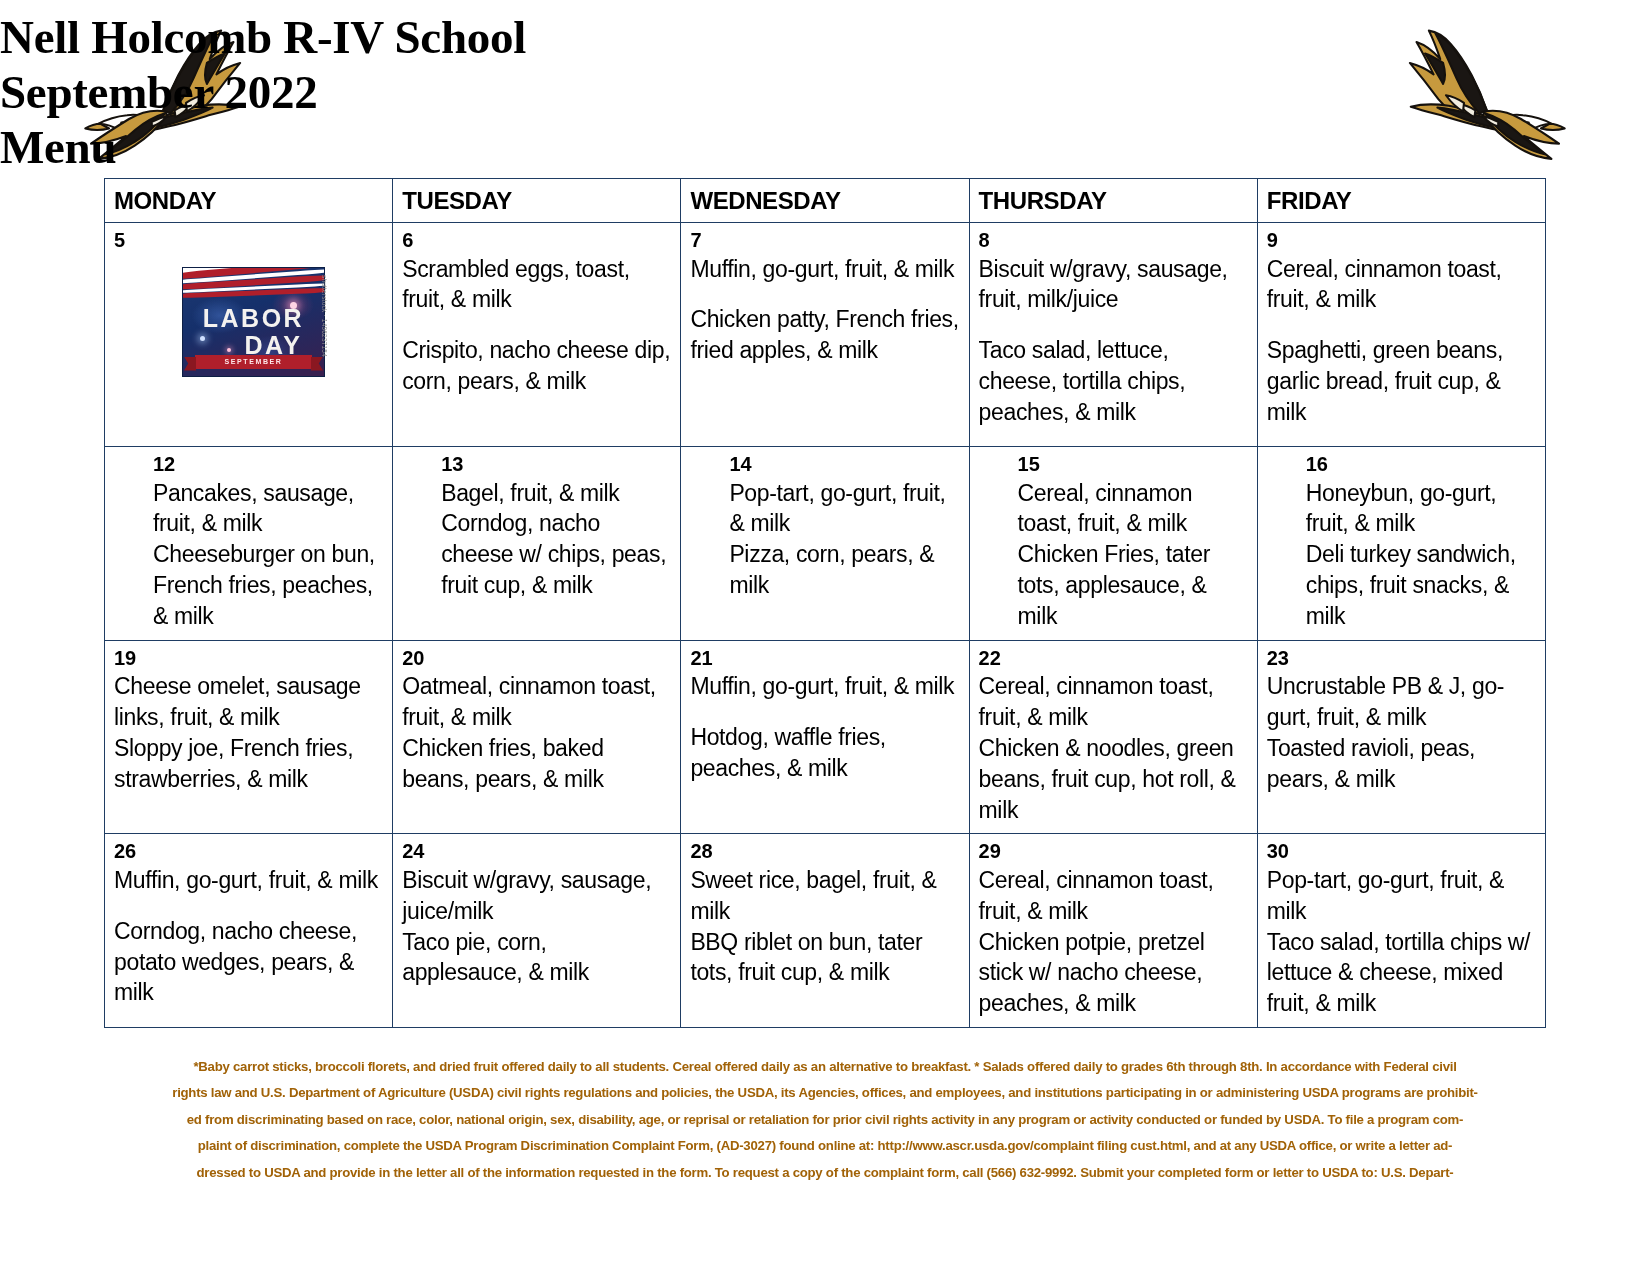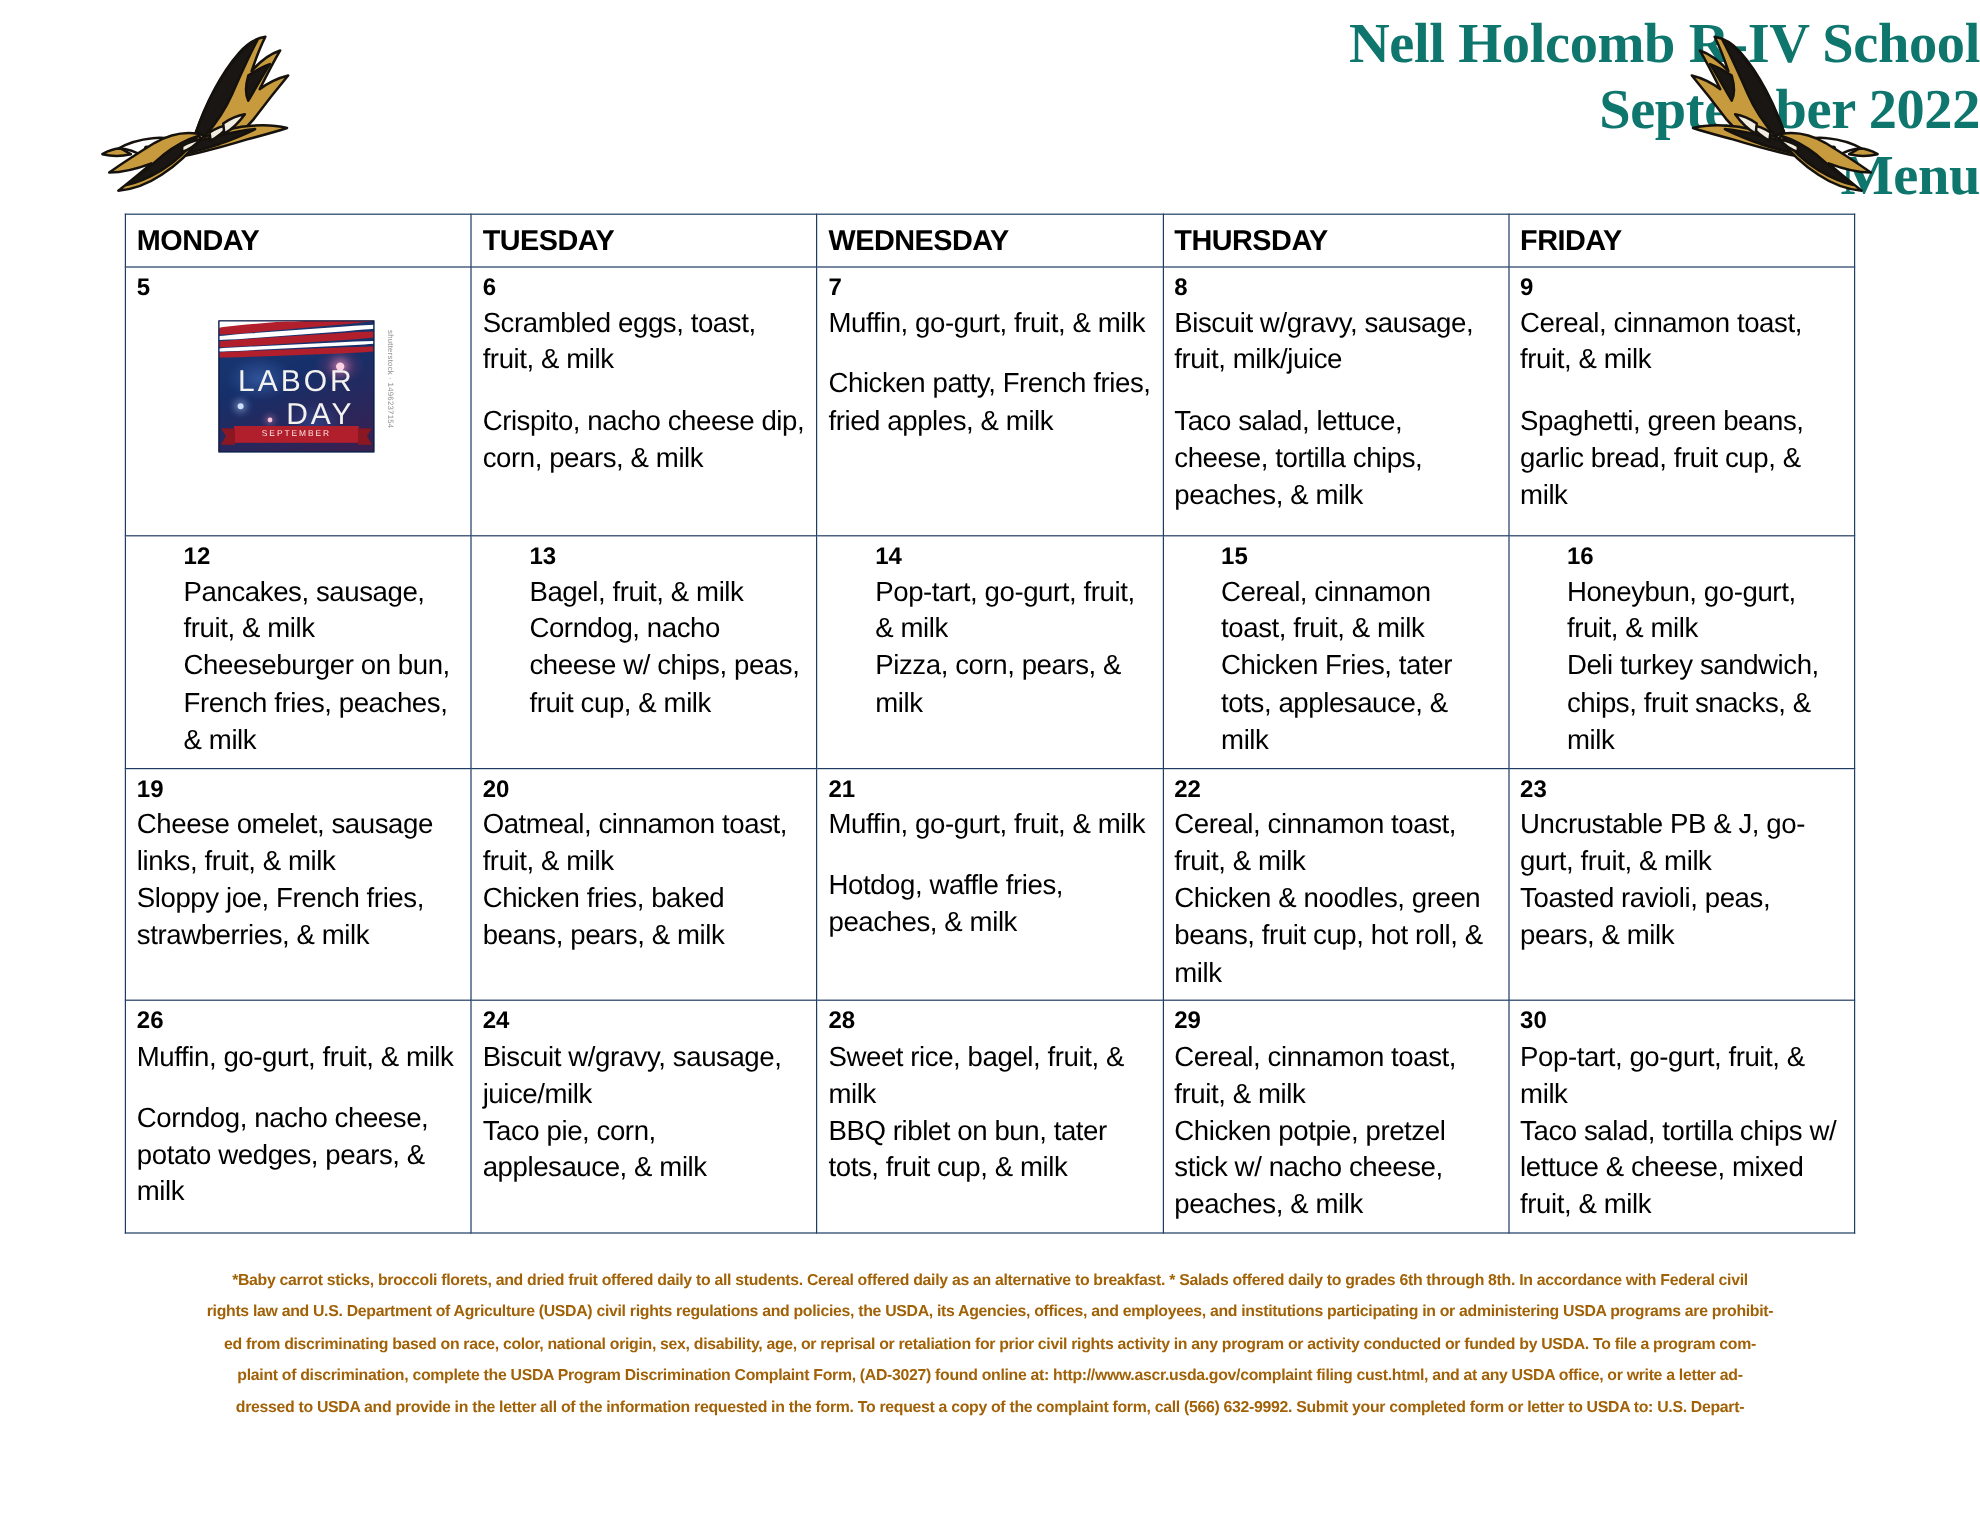--- a/index.html
+++ b/index.html
@@ -15,27 +15,27 @@
 
   
   .header {
     position: relative;
     height: 178px;
     width: 1650px;
   }
   .title-block {
     position: absolute;
     left: 0; right: 0; top: 10px;
-    text-align: right;
+    text-align: left;
     font-family: "Liberation Serif", serif;
     font-weight: bold;
     font-size: 47px;
     line-height: 1.17;
     letter-spacing: -0.3px;
-    color: #0f766e;
+    color: #000000;
   }
   .title-line { display: block; white-space: nowrap; }
 
   .eagle {
     position: absolute;
     top: 18px;
     width: 190px;
     height: 145px;
   }
   .eagle-left  { left: 72px; }
@@ -96,30 +96,31 @@
   tr.week-4 td { height: 188px; }
 
   
   .labor-day-wrap {
     margin: 14px 0 0 68px;
     width: 152px;
     height: 110px;
     position: relative;
   }
   .labor-day {
-    width: 130px;
+    width: 143px;
     height: 110px;
     position: relative;
     overflow: hidden;
     background:
       radial-gradient(ellipse 40px 26px at 26% 44%, rgba(70,110,190,0.55), rgba(70,110,190,0) 70%),
       radial-gradient(ellipse 30px 22px at 78% 34%, rgba(150,60,110,0.5), rgba(150,60,110,0) 70%),
       radial-gradient(ellipse 34px 24px at 62% 78%, rgba(60,90,170,0.45), rgba(60,90,170,0) 70%),
       linear-gradient(160deg, #1d3a73 0%, #15306b 40%, #3a1f4e 100%);
     border: 1px solid #0d1f45;
+    font-weight: bold;
   }
   .ld-stripes {
     position: absolute; top: 0; left: 0;
     width: 100%; height: 34px;
     overflow: hidden;
   }
   .ld-stripe {
     position: absolute;
     left: -14%;
     width: 128%;

